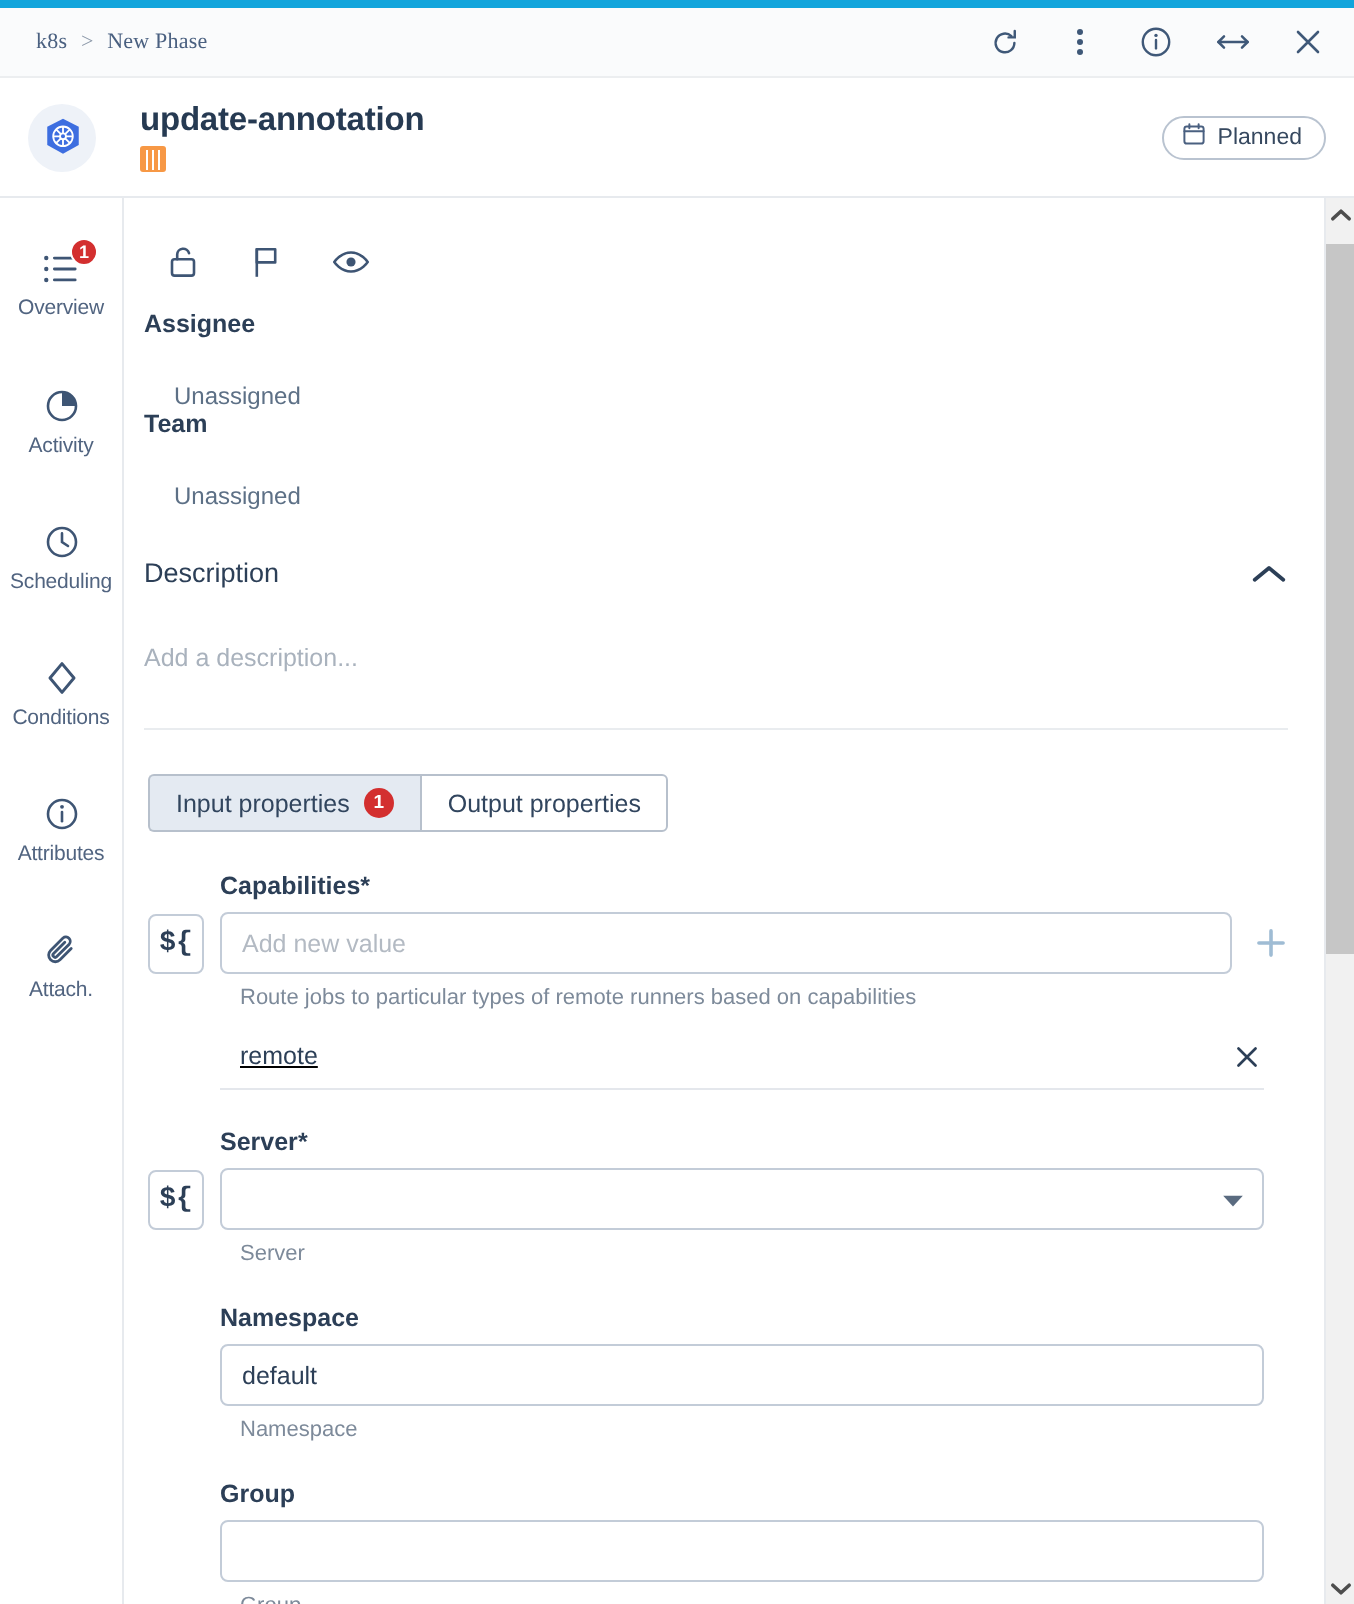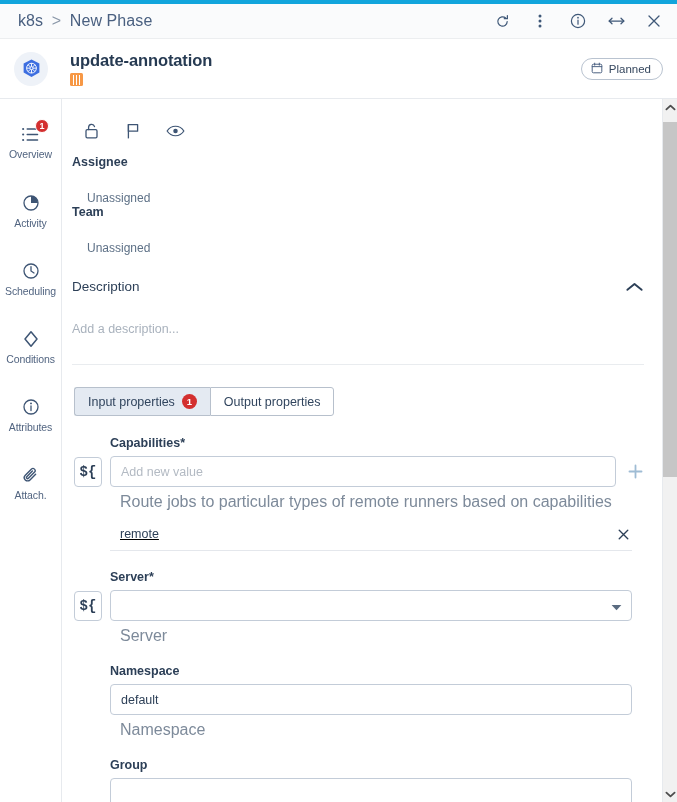--- a/index.html
+++ b/index.html
@@ -15,22 +15,23 @@
 
   
   .window-bar {
     height: 35px;
     background: #fafbfc;
     border-bottom: 1px solid #eceef0;
     display: flex; align-items: center;
     padding: 0 14px 0 18px;
   }
   .breadcrumb {
-    font-size: 16px; color: #4a6080; letter-spacing: .1px;
+    font-size: 11px; color: #4a6080; letter-spacing: .1px;
     white-space: nowrap;
+    font-family: Liberation Serif, serif;
   }
   .breadcrumb .sep { color: #8a97a8; margin: 0 4px; }
   .window-actions { margin-left: auto; display: flex; align-items: center; gap: 20px; }
   .wicon { width: 18px; height: 18px; display: flex; align-items: center; justify-content: center; cursor: pointer; color: #3f5878; }
   .wicon svg { display: block; }
 
   
   .title-block {
     height: 60px;
     display: flex; align-items: center;
@@ -177,21 +178,21 @@
     background: #fff; outline: none;
     min-width: 0;
   }
   .txt-input::placeholder { color: #b3bac3; }
   .add-btn {
     width: 22px; height: 22px; flex: 0 0 22px;
     display: flex; align-items: center; justify-content: center;
     cursor: pointer; margin-right: -14px;
   }
   .help {
-    font-size: 16px; color: #7d8a9a;
+    font-size: 11px; color: #7d8a9a;
     margin-top: 6px; padding-left: 10px;
   }
   .chip-row {
     display: flex; align-items: center;
     margin-top: 16px; padding: 0 2px 9px 10px;
     border-bottom: 1px solid #e4e7ec;
     text-decoration: underline;
   }
   .chip-text { font-size: 12.5px; color: #2c3f57; }
   .chip-x { margin-left: auto; cursor: pointer; color: #2c3f57; display: flex; }

